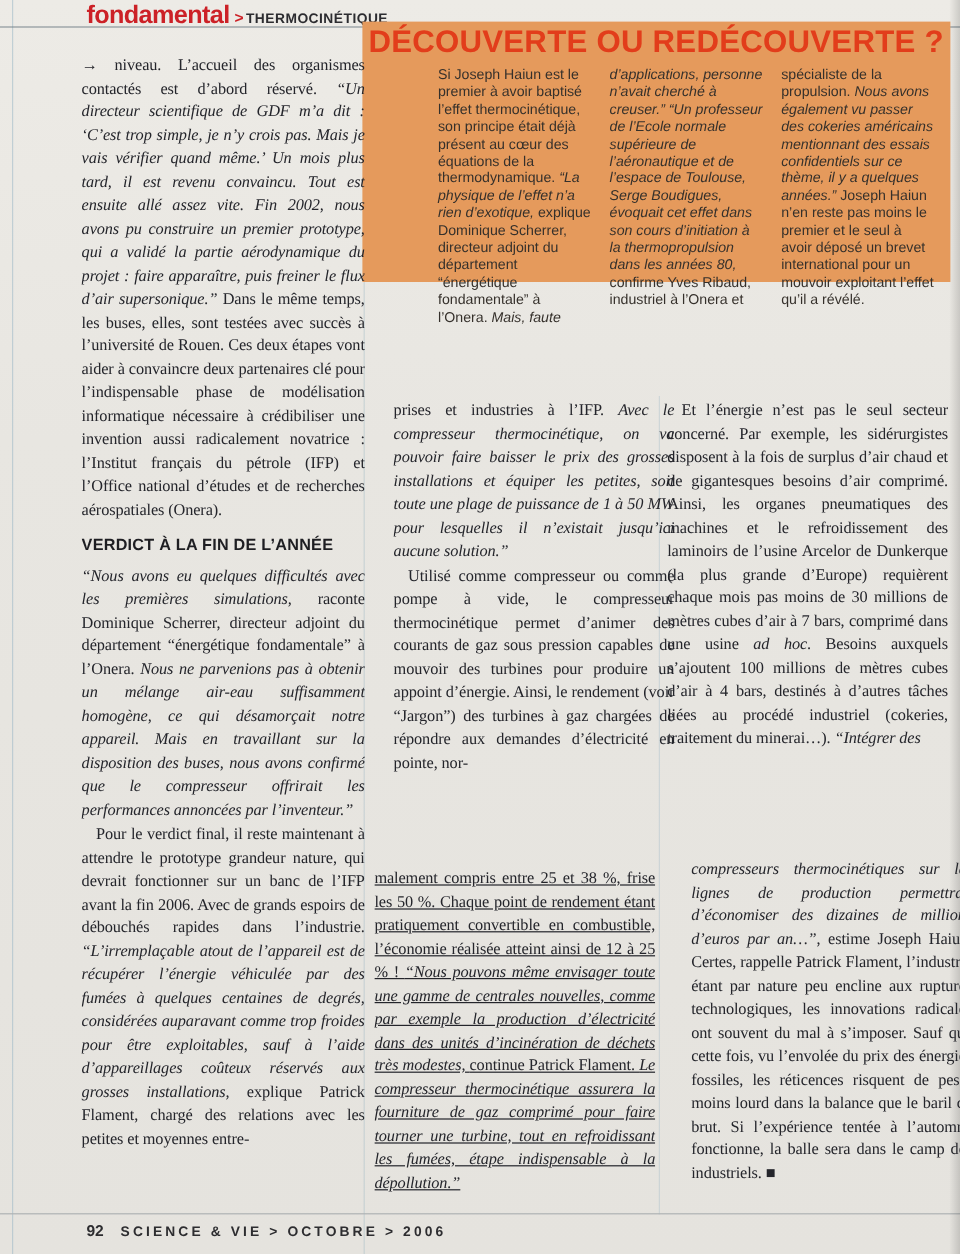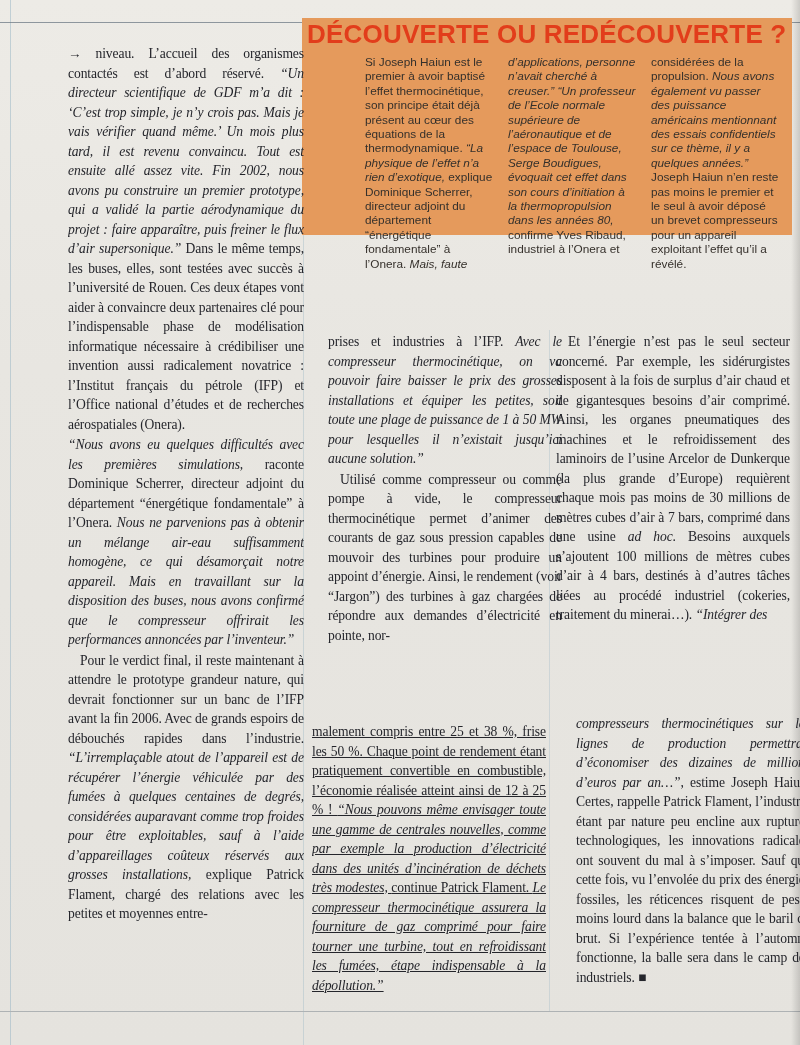--- a/index.html
+++ b/index.html
@@ -77,32 +77,36 @@
 
 <div class="page">
 
   <div class="rule-left"></div>
   <div class="rule-top"></div>
   <div class="rule-v1"></div>
   <div class="rule-v2"></div>
   <div class="rule-footer"></div>
   <div class="edge-right"></div>
 
+  <header class="hdr">
+    <span class="kicker">fondamental</span><span class="kicker-sep">&gt;</span><span class="kicker-topic">THERMOCINÉTIQUE</span>
+  </header>
 
   <section class="obox">
     <h2>DÉCOUVERTE OU REDÉCOUVERTE ?</h2>
     <div class="obox-cols">
       <div class="obox-col"><span>Si Joseph Haiun est le premier à avoir baptisé l’effet thermocinétique, son principe était déjà présent au cœur des équations de la thermodynamique. </span><span class="it">“La physique de l’effet n’a rien d’exotique, </span><span>explique Dominique Scherrer, directeur adjoint du département “énergétique fondamentale” à l’Onera. </span><span class="it">Mais, faute</span></div>
       <div class="obox-col"><span class="it">d’applications, personne n’avait cherché à creuser.” “Un professeur de l’Ecole normale supérieure de l’aéronautique et de l’espace de Toulouse, Serge Boudigues, évoquait cet effet dans son cours d’initiation à la thermopropulsion dans les années 80, </span><span>confirme Yves Ribaud, industriel à l’Onera et</span></div>
-      <div class="obox-col"><span>considérées de la propulsion. </span><span class="it">Nous avons également vu passer des puissance américains mentionnant des essais confidentiels sur ce thème, il y a quelques années.” </span><span>Joseph Haiun n’en reste pas moins le premier et le seul à avoir déposé un brevet compresseurs pour un appareil exploitant l’effet qu’il a révélé.</span></div>
+      <div class="obox-col"><span>spécialiste de la propulsion. </span><span class="it">Nous avons également vu passer des cokeries américains mentionnant des essais confidentiels sur ce thème, il y a quelques années.” </span><span>Joseph Haiun n’en reste pas moins le premier et le seul à avoir déposé un brevet international pour un mouvoir exploitant l’effet qu’il a révélé.</span></div>
     </div>
   </section>
 
   <div class="col col1">
     <p><span>→  niveau. L’accueil des organismes contactés est d’abord réservé. </span><span class="it">“Un directeur scientifique de GDF m’a dit : ‘C’est trop simple, je n’y crois pas. Mais je vais vérifier quand même.’ Un mois plus tard, il est revenu convaincu. Tout est ensuite allé assez vite. Fin 2002, nous avons pu construire un premier prototype, qui a validé la partie aérodynamique du projet : faire apparaître, puis freiner le flux d’air supersonique.” </span><span>Dans le même temps, les buses, elles, sont testées avec succès à l’université de Rouen. Ces deux étapes vont aider à convaincre deux partenaires clé pour l’indispensable phase de modélisation informatique nécessaire à crédibiliser une invention aussi radicalement novatrice : l’Institut français du pétrole (IFP) et l’Office national d’études et de recherches aérospatiales (Onera).</span></p>
+    <h3 class="subhead">VERDICT À LA FIN DE L’ANNÉE</h3>
     <p><span class="it">“Nous avons eu quelques difficultés avec les premières simulations, </span><span>raconte Dominique Scherrer, directeur adjoint du département “énergétique fondamentale” à l’Onera. </span><span class="it">Nous ne parvenions pas à obtenir un mélange air-eau suffisamment homogène, ce qui désamorçait notre appareil. Mais en travaillant sur la disposition des buses, nous avons confirmé que le compresseur offrirait les performances annoncées par l’inventeur.”</span></p>
     <p class="indent"><span>Pour le verdict final, il reste maintenant à attendre le prototype grandeur nature, qui devrait fonctionner sur un banc de l’IFP avant la fin 2006. Avec de grands espoirs de débouchés rapides dans l’industrie. </span><span class="it">“L’irremplaçable atout de l’appareil est de récupérer l’énergie véhiculée par des fumées à quelques centaines de degrés, considérées auparavant comme trop froides pour être exploitables, sauf à l’aide d’appareillages coûteux réservés aux grosses installations, </span><span>explique Patrick Flament, chargé des relations avec les petites et moyennes entre-</span></p>
   </div>
 
   <div class="col col2-up">
     <p><span>prises et industries à l’IFP. </span><span class="it">Avec le compresseur thermocinétique, on va pouvoir faire baisser le prix des grosses installations et équiper les petites, soit toute une plage de puissance de 1 à 50 MW pour lesquelles il n’existait jusqu’ici aucune solution.”</span></p>
     <p class="indent"><span>Utilisé comme compresseur ou comme pompe à vide, le compresseur thermocinétique permet d’animer des courants de gaz sous pression capables de mouvoir des turbines pour produire un appoint d’énergie. Ainsi, le rendement (voir “Jargon”) des turbines à gaz chargées de répondre aux demandes d’électricité en pointe, nor-</span></p>
   </div>
 
   <div class="col col3-up">
@@ -111,14 +115,17 @@
 
 
   <div class="col col2-lo">
     <p><span>malement compris entre 25 et 38 %, frise les 50 %. Chaque point de rendement étant pratiquement convertible en combustible, l’économie réalisée atteint ainsi de 12 à 25 % ! </span><span class="it">“Nous pouvons même envisager toute une gamme de centrales nouvelles, comme par exemple la production d’électricité dans des unités d’incinération de déchets très modestes, </span><span>continue Patrick Flament. </span><span class="it">Le compresseur thermocinétique assurera la fourniture de gaz comprimé pour faire tourner une turbine, tout en refroidissant les fumées, étape indispensable à la dépollution.”</span></p>
   </div>
 
   <div class="col col3-lo">
     <p><span class="it">compresseurs thermocinétiques sur les lignes de production permettrait d’économiser des dizaines de millions d’euros par an…”</span><span>, estime Joseph Haiun. Certes, rappelle Patrick Flament, l’industrie étant par nature peu encline aux ruptures technologiques, les innovations radicales ont souvent du mal à s’imposer. Sauf que cette fois, vu l’envolée du prix des énergies fossiles, les réticences risquent de peser moins lourd dans la balance que le baril de brut. Si l’expérience tentée à l’automne fonctionne, la balle sera dans le camp des industriels.  </span><span>■</span></p>
   </div>
 
+  <footer class="footer">
+    <span class="pageno">92</span><span class="credit">SCIENCE &amp; VIE &gt; OCTOBRE &gt; 2006</span>
+  </footer>
 
 </div>
 
 </body></html>

